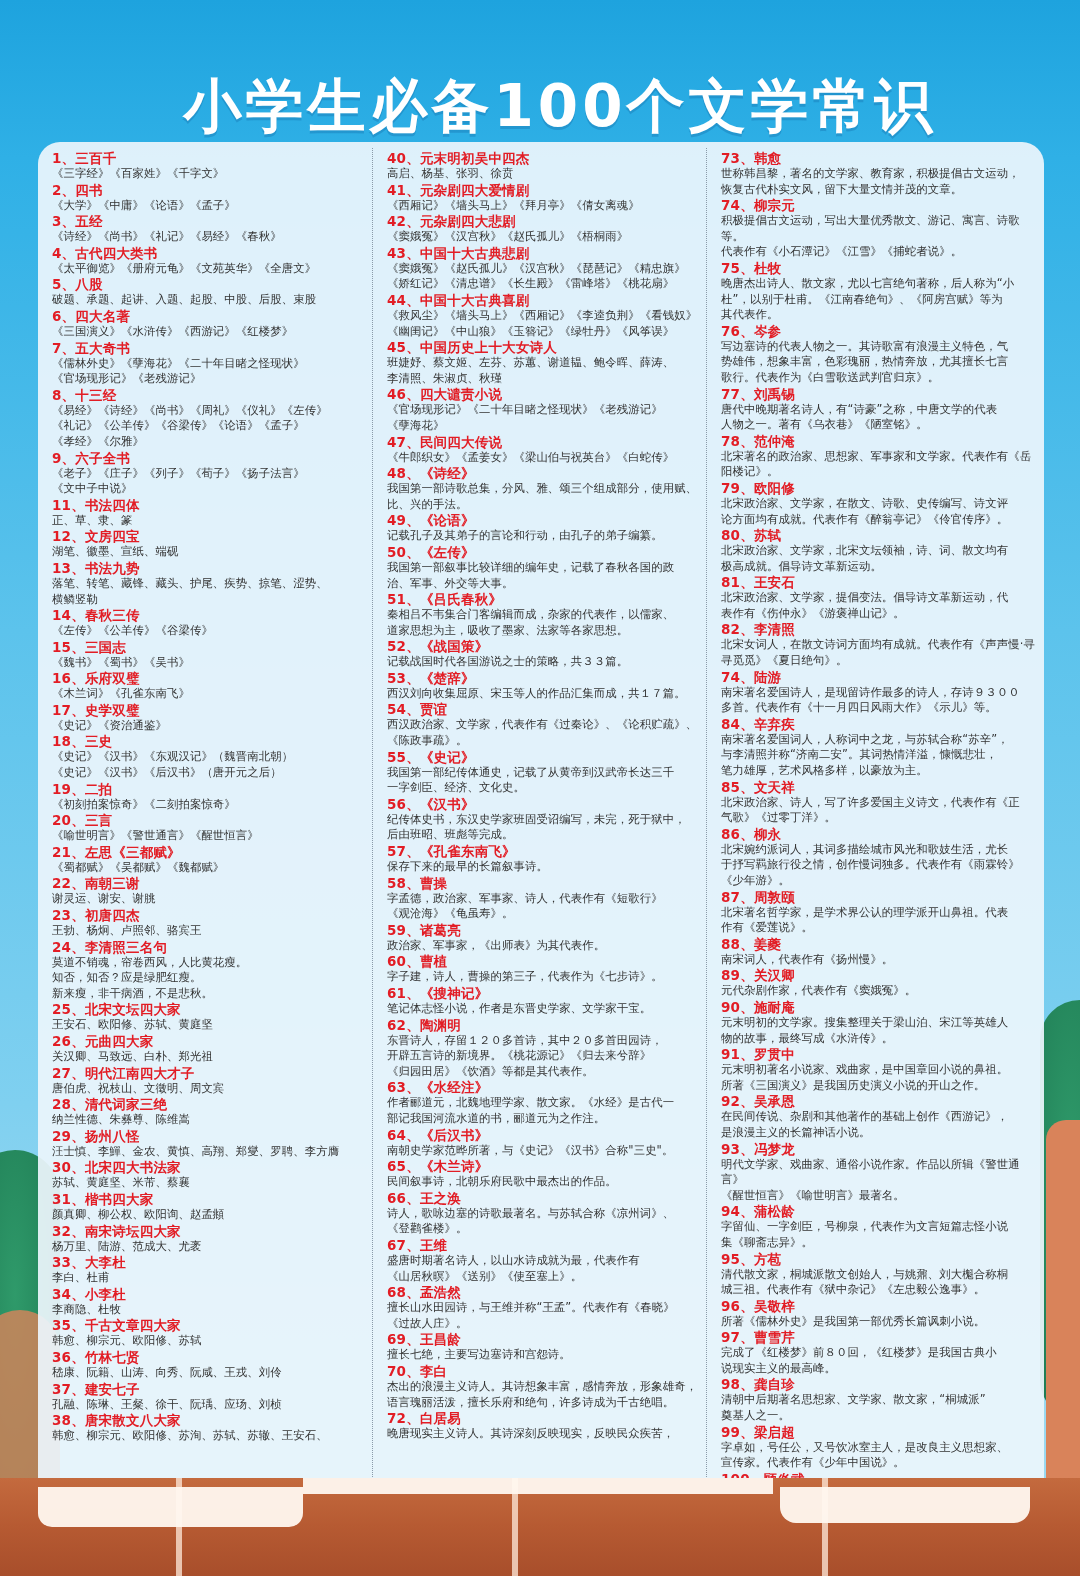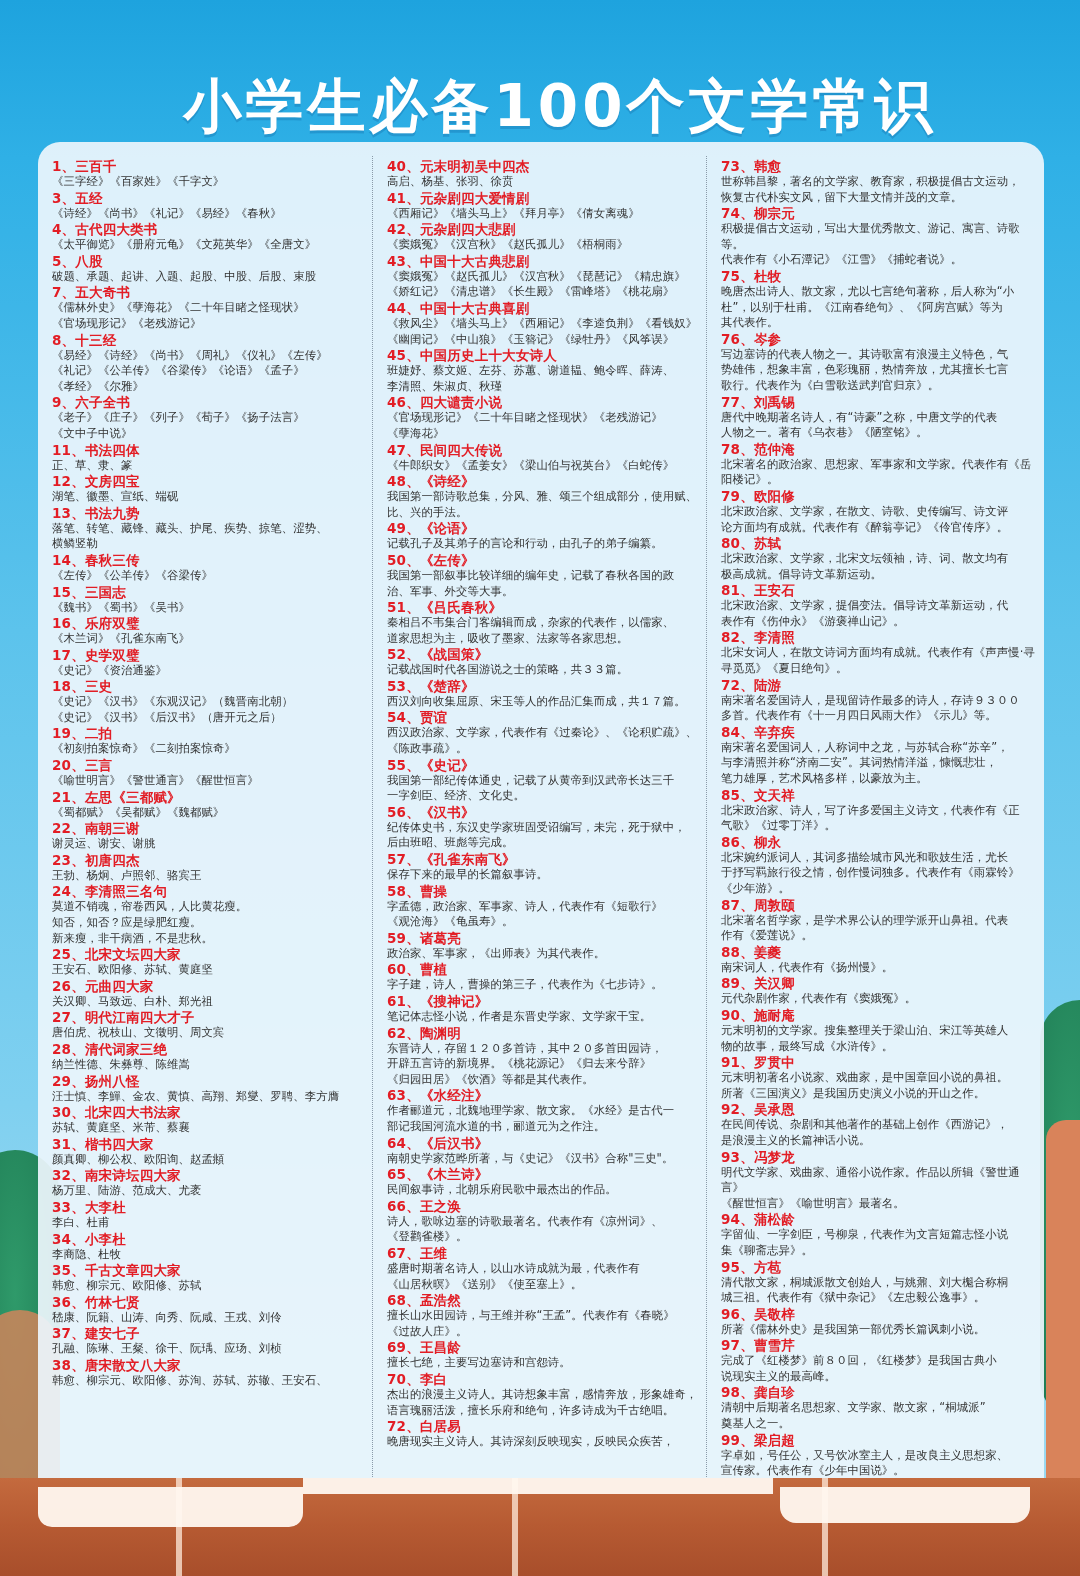--- a/index.html
+++ b/index.html
@@ -40,21 +40,21 @@
     font-family: "DejaVu Sans", sans-serif; font-weight: bold;
     font-size: 58px; letter-spacing: 4px; color: #ffffff;
     text-shadow: 0 3px 0 rgba(20,110,170,0.35);
     margin-left: 20px;
   }
 
   .panel {
     position: absolute; left: 38px; top: 142px; width: 1006px; height: 1345px;
     background: rgba(236, 245, 252, 0.93);
     border-radius: 22px 22px 0 0;
-    display: flex; padding: 14px 0 0 0;
+    display: flex; padding: 6px 0 0 0;
   }
   .col { position: relative; height: 100%; padding: 2px 8px 0 14px; overflow: hidden; }
   .col-1 { width: 334px; }
   .col-2 { width: 334px; border-left: 1px dotted #8a9aa8; }
   .col-3 { width: 338px; border-left: 1px dotted #8a9aa8; }
 
   .entry { margin: 0; }
   .entry-head {
     font-family: "DejaVu Sans", sans-serif; font-weight: bold;
     color: #e21d25; font-size: 13.5px; line-height: 16px; letter-spacing: 0.2px;
@@ -78,35 +78,47 @@
 
 <div class="panel">
   <div class="col col-1" id="col0">
       <div class="entry">
         <div class="entry-head">1、三百千</div>
         <div class="entry-body">
           <span>《三字经》《百家姓》《千字文》</span>
         </div>
       </div>
       <div class="entry">
+        <div class="entry-head">2、四书</div>
+        <div class="entry-body">
+          <span>《大学》《中庸》《论语》《孟子》</span>
+        </div>
+      </div>
+      <div class="entry">
         <div class="entry-head">3、五经</div>
         <div class="entry-body">
           <span>《诗经》《尚书》《礼记》《易经》《春秋》</span>
         </div>
       </div>
       <div class="entry">
         <div class="entry-head">4、古代四大类书</div>
         <div class="entry-body">
           <span>《太平御览》《册府元龟》《文苑英华》《全唐文》</span>
         </div>
       </div>
       <div class="entry">
         <div class="entry-head">5、八股</div>
         <div class="entry-body">
           <span>破题、承题、起讲、入题、起股、中股、后股、束股</span>
+        </div>
+      </div>
+      <div class="entry">
+        <div class="entry-head">6、四大名著</div>
+        <div class="entry-body">
+          <span>《三国演义》《水浒传》《西游记》《红楼梦》</span>
         </div>
       </div>
       <div class="entry">
         <div class="entry-head">7、五大奇书</div>
         <div class="entry-body">
           <span>《儒林外史》《孽海花》《二十年目睹之怪现状》</span>
           <span>《官场现形记》《老残游记》</span>
         </div>
       </div>
       <div class="entry">
@@ -464,21 +476,21 @@
       </div>
       <div class="entry">
         <div class="entry-head">65、《木兰诗》</div>
         <div class="entry-body">
           <span>民间叙事诗，北朝乐府民歌中最杰出的作品。</span>
         </div>
       </div>
       <div class="entry">
         <div class="entry-head">66、王之涣</div>
         <div class="entry-body">
-          <span>诗人，歌咏边塞的诗歌最著名。代表作有《凉州词》、</span>
+          <span>诗人，歌咏边塞的诗歌最著名。与苏轼合称《凉州词》、</span>
           <span>《登鹳雀楼》。</span>
         </div>
       </div>
       <div class="entry">
         <div class="entry-head">67、王维</div>
         <div class="entry-body">
           <span>盛唐时期著名诗人，以山水诗成就为最，代表作有</span>
           <span>《山居秋暝》《送别》《使至塞上》。</span>
         </div>
       </div>
@@ -576,21 +588,21 @@
         </div>
       </div>
       <div class="entry">
         <div class="entry-head">82、李清照</div>
         <div class="entry-body">
           <span>北宋女词人，在散文诗词方面均有成就。代表作有《声声慢·寻</span>
           <span>寻觅觅》《夏日绝句》。</span>
         </div>
       </div>
       <div class="entry">
-        <div class="entry-head">72、陆游</div>
+        <div class="entry-head">74、陆游</div>
         <div class="entry-body">
           <span>南宋著名爱国诗人，是现留诗作最多的诗人，存诗９３００</span>
           <span>多首。代表作有《十一月四日风雨大作》《示儿》等。</span>
         </div>
       </div>
       <div class="entry">
         <div class="entry-head">84、辛弃疾</div>
         <div class="entry-body">
           <span>南宋著名爱国词人，人称词中之龙，与苏轼合称“苏辛”，</span>
           <span>与李清照并称“济南二安”。其词热情洋溢，慷慨悲壮，</span>

